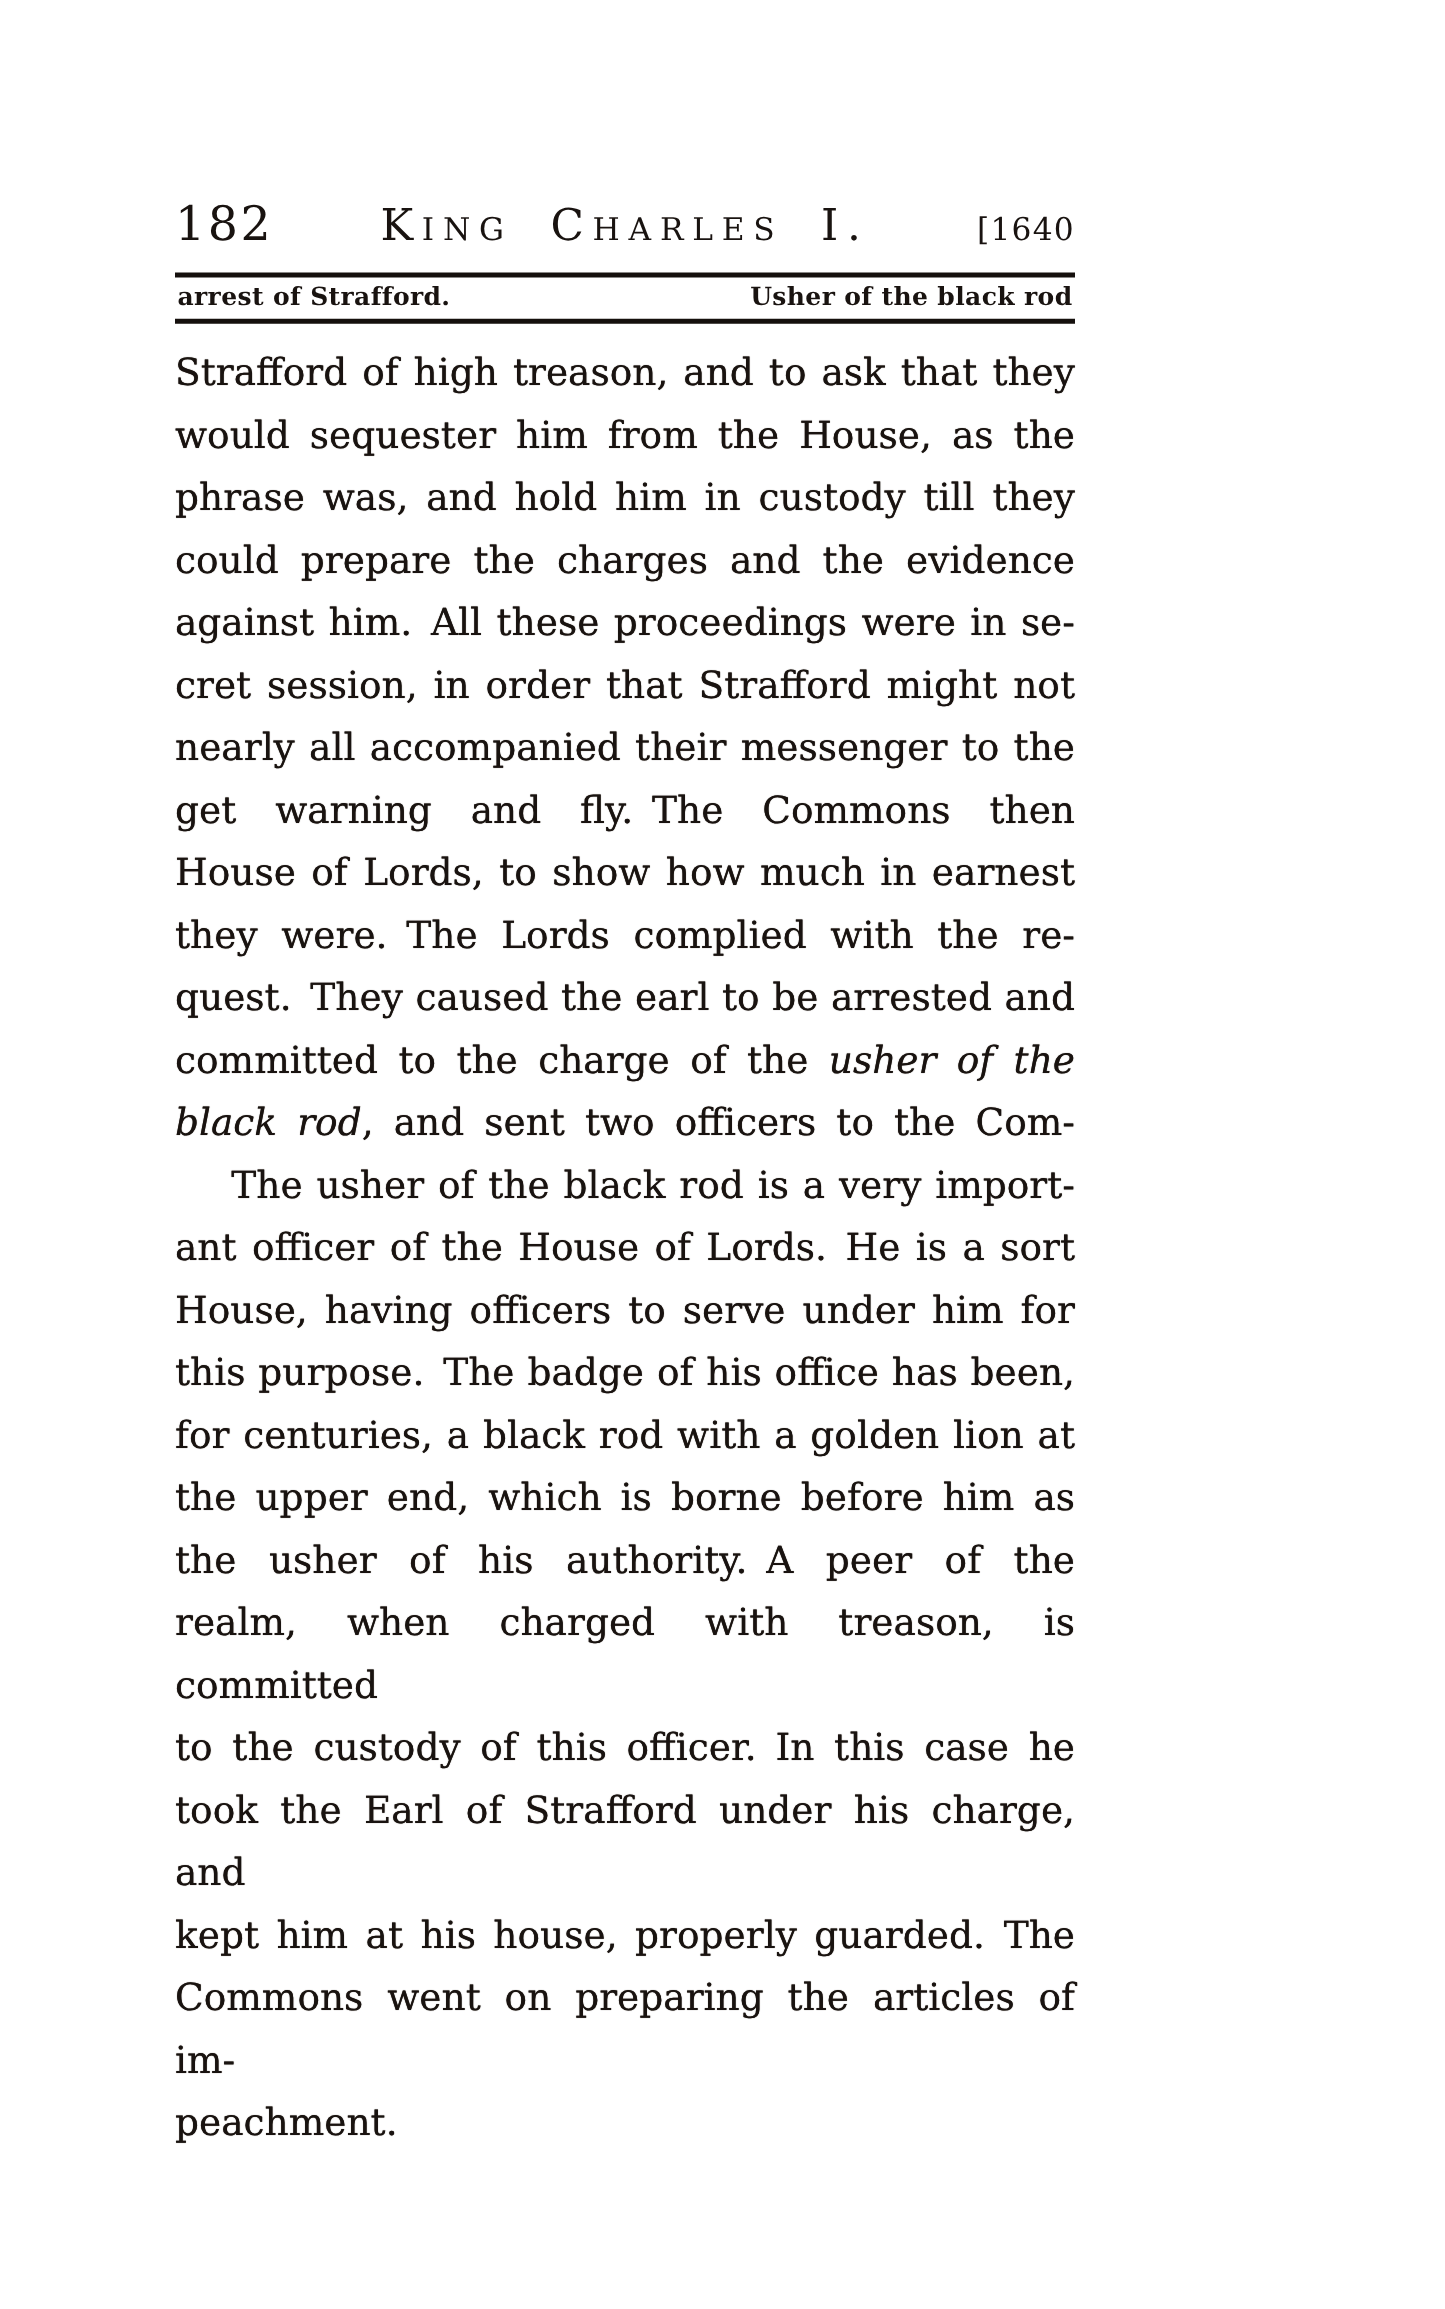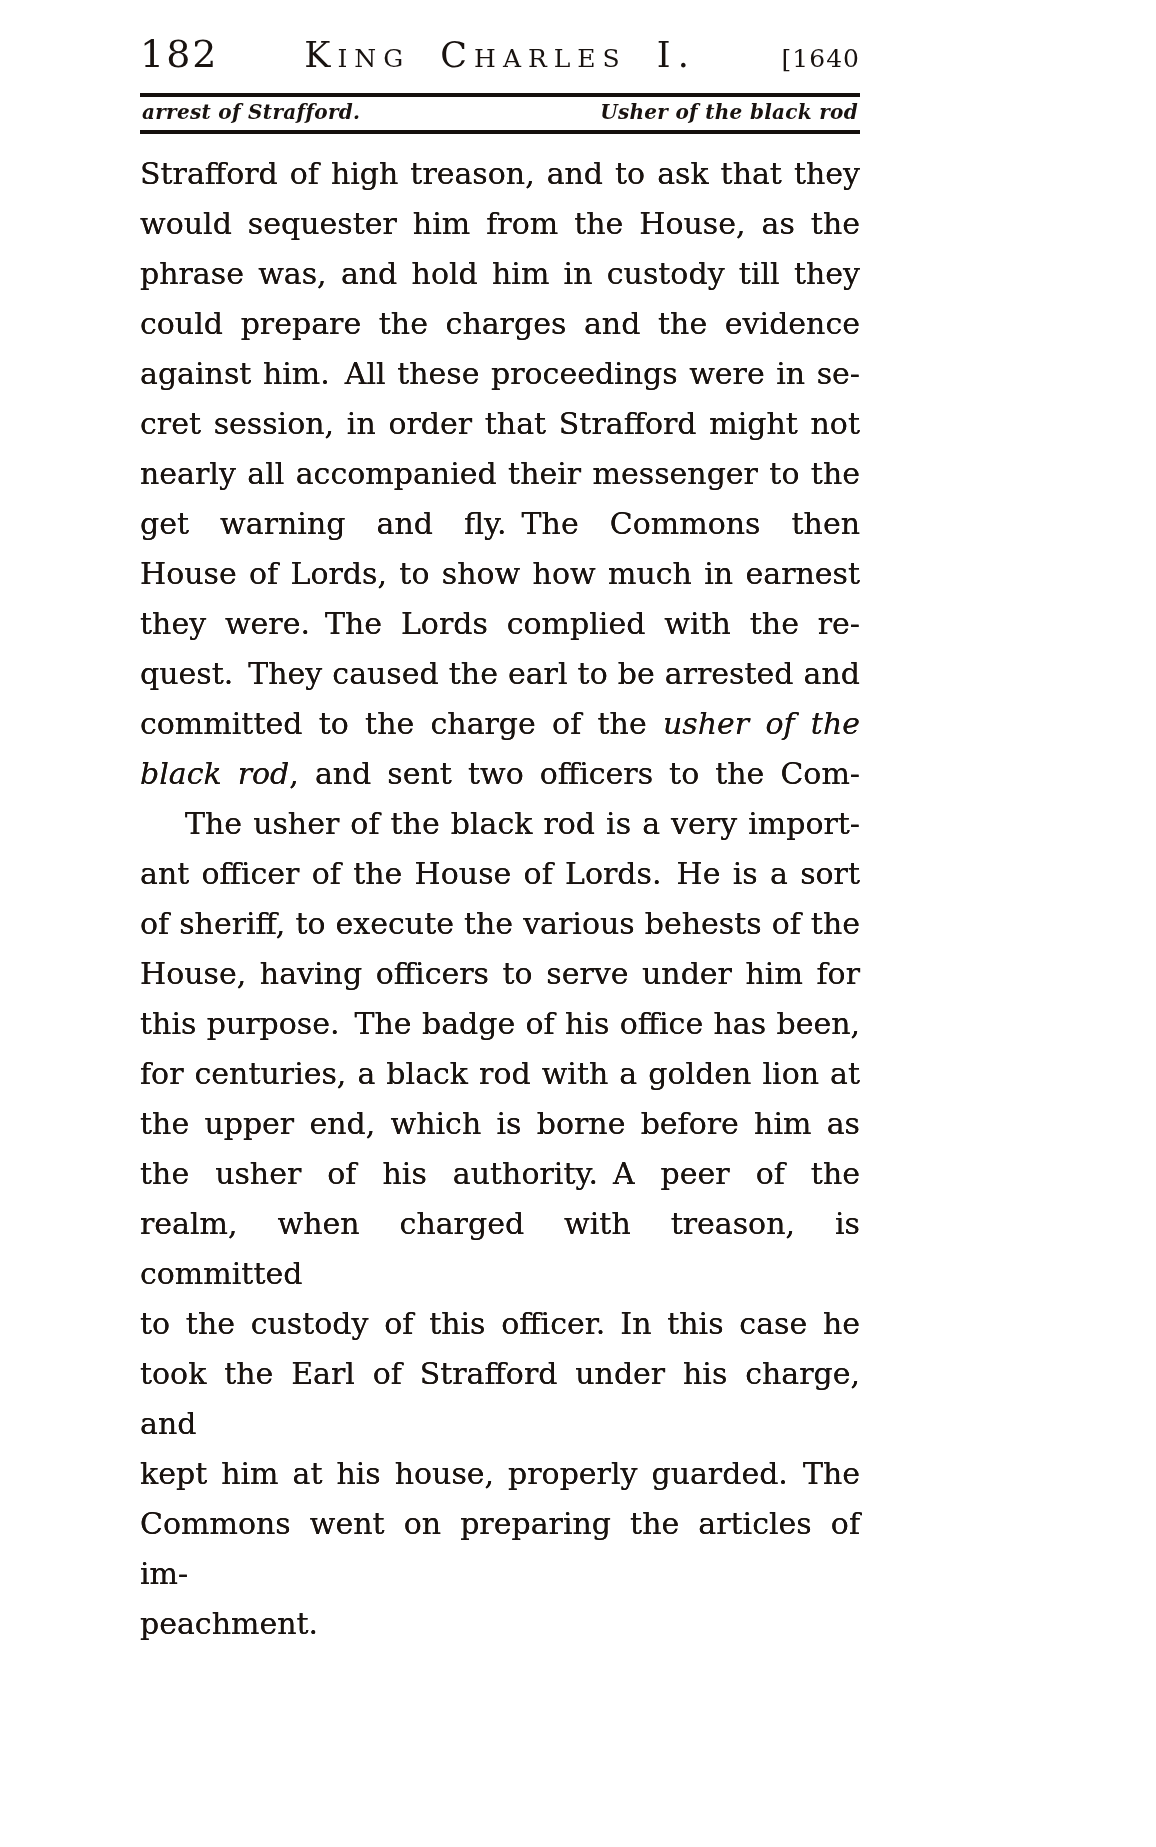--- a/index.html
+++ b/index.html
@@ -17,20 +17,21 @@
     color: #191310;
   }
   .content {
     position: absolute;
     left: 140px;
     top: 0;
     width: 720px;
   }
   
   .pagehead {
+    padding-top: 126px;
     display: flex;
     align-items: baseline;
   }
   .pagehead .folio {
     font-size: 38px;
     letter-spacing: 2px;
     flex: 0 0 auto;
   }
   .pagehead .title {
     flex: 1 1 auto;
@@ -53,21 +54,20 @@
     border: 0;
     margin: 0;
   }
   .rule-top { margin-top: 17px; }
   .rule-bottom { margin-top: 2px; }
   .runheads {
     display: flex;
     justify-content: space-between;
     align-items: baseline;
     padding: 3px 2px 4px 2px;
-    font-style: italic;
   }
   .runheads .rh {
     font-size: 20px;
     font-weight: 700;
     letter-spacing: 0.3px;
   }
   
   .bodytext {
     margin-top: 15px;
     font-size: 30px;
@@ -119,21 +119,20 @@
         <div class="line"><span>cret session, in order that Strafford might not</span></div>
         <div class="line"><span>nearly all accompanied their messenger to the</span></div>
         <div class="line"><span>get warning and fly. The Commons then</span></div>
         <div class="line"><span>House of Lords, to show how much in earnest</span></div>
         <div class="line"><span>they were. The Lords complied with the re-</span></div>
         <div class="line"><span>quest. They caused the earl to be arrested and</span></div>
         <div class="line"><span>committed to the charge of the </span><span class="it">usher of the</span></div>
         <div class="line"><span class="it">black rod</span><span>, and sent two officers to the Com-</span></div>
         <div class="line indent"><span>The usher of the black rod is a very import-</span></div>
         <div class="line"><span>ant officer of the House of Lords. He is a sort</span></div>
-        <div class="line"><span>of sheriff, to execute the various behests of the</span></div>
         <div class="line"><span>House, having officers to serve under him for</span></div>
         <div class="line"><span>this purpose. The badge of his office has been,</span></div>
         <div class="line"><span>for centuries, a black rod with a golden lion at</span></div>
         <div class="line"><span>the upper end, which is borne before him as</span></div>
         <div class="line"><span>the usher of his authority. A peer of the</span></div>
         <div class="line"><span>realm, when charged with treason, is committed</span></div>
         <div class="line"><span>to the custody of this officer. In this case he</span></div>
         <div class="line"><span>took the Earl of Strafford under his charge, and</span></div>
         <div class="line"><span>kept him at his house, properly guarded. The</span></div>
         <div class="line"><span>Commons went on preparing the articles of im-</span></div>

